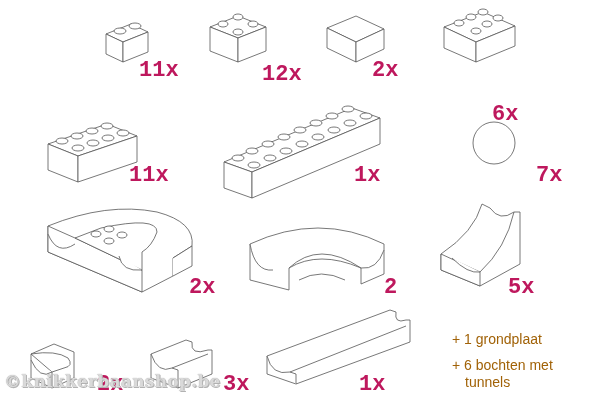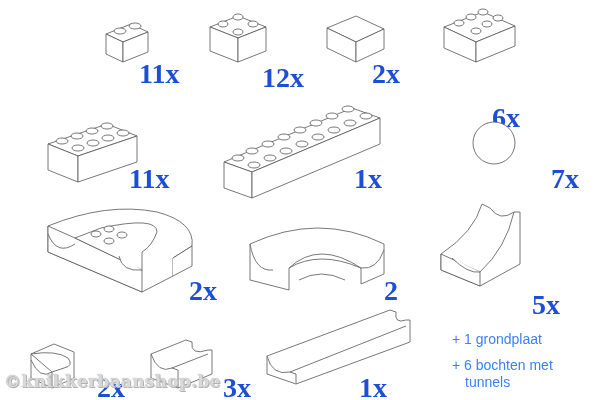--- a/index.html
+++ b/index.html
@@ -1,20 +1,20 @@
 <!DOCTYPE html>
 <html><head>
 <meta charset="utf-8">
 <style>
   html, body { margin:0; padding:0; background:#ffffff; }
   body { width:600px; height:400px; position:relative; overflow:hidden; font-family:"Liberation Sans", sans-serif; }
   .piece { position:absolute; }
   .piece svg { position:absolute; left:0; top:0; overflow:visible; }
-  .qty { position:absolute; font-family:Liberation Serif, serif; font-weight:bold; font-size:28px; color:#1d4ed8; line-height:1; }
-  .note { position:absolute; font-family:"Liberation Sans", sans-serif; font-size:14px; color:#3b82f6; line-height:17px; }
+  .qty { position:absolute; font-family:Liberation Mono, monospace; font-weight:bold; font-size:22px; color:#be185d; line-height:1; }
+  .note { position:absolute; font-family:"Liberation Sans", sans-serif; font-size:14px; color:#a16207; line-height:17px; }
   .wm { position:absolute; left:4px; top:371px; font-family:"DejaVu Serif", serif; font-weight:bold; font-size:17px; color:#d9d9d9; text-shadow: 0 0 1px #9a9a9a, 1px 1px 0 #b5b5b5; letter-spacing:0.3px; white-space:nowrap; }
   svg * { fill:#fff; stroke:#555; stroke-width:0.8; }
 </style>
 </head>
 <body>
 
 <div class="piece" style="left:103px;top:14px;">
   <svg width="50" height="50">
     <polygon points="3,20 28,10 45,18 20,28"></polygon>
     <polygon points="3,20 20,28 20,48 3,40"></polygon>
@@ -102,21 +102,21 @@
       <ellipse cx="32" cy="65" rx="6" ry="3"></ellipse>
   </svg>
 </div>
 <div class="qty" style="left:354px;top:165px;">1x</div>
 
 <div class="piece" style="left:472px;top:121px;">
   <svg width="48" height="48">
     <circle cx="22" cy="22" r="21"></circle>
   </svg>
 </div>
-<div class="qty" style="left:551px;top:165px;">7x</div>
+<div class="qty" style="left:536px;top:165px;">7x</div>
 
 <div class="piece" style="left:47px;top:204px;">
   <svg width="150" height="90">
     <path d="M1,22 Q60,-2 110,8 Q148,18 145,42 L126,54 L126,72 L95,88 L1,48 Z"></path>
     <path d="M1,22 L1,48 L95,88 L95,66 L28,34 Z"></path>
     <path d="M28,34 L54,24 Q110,12 110,28 Q105,42 95,48 L95,66 Z"></path>
     <path d="M1,30 Q10,52 28,40" fill="none"></path>
     <path d="M95,66 Q75,68 72,52" fill="none"></path>
     <ellipse cx="62" cy="25" rx="5" ry="3"></ellipse>
       <ellipse cx="49" cy="30" rx="5" ry="3"></ellipse>
@@ -139,21 +139,21 @@
 <div class="qty" style="left:384px;top:277px;">2</div>
 
 <div class="piece" style="left:440px;top:200px;">
   <svg width="90" height="90">
     <path d="M1,54 Q34,32 42,4 L50,8 Q60,22 74,12 L80,12 L80,64 L40,86 L1,70 Z"></path>
     <path d="M1,54 L1,70 L40,86 L40,72 Z"></path>
     <path d="M12,58 Q28,74 40,72" fill="none"></path>
     <path d="M40,72 Q66,48 74,12" fill="none"></path>
   </svg>
 </div>
-<div class="qty" style="left:532px;top:277px;margin-top:14px;">5x</div>
+<div class="qty" style="left:508px;top:277px;">5x</div>
 
 <div class="piece" style="left:30px;top:340px;">
   <svg width="50" height="50">
     <path d="M1,14 L24,4 L44,12 L44,38 L22,48 L1,38 Z"></path>
     <path d="M1,14 Q26,10 38,18 Q44,26 34,28 L22,32 Z"></path>
     <path d="M1,20 Q10,40 22,32" fill="none"></path>
     <path d="M22,32 L22,48" fill="none"></path>
   </svg>
 </div>
 <div class="qty" style="left:97px;top:374px;">2x</div>

